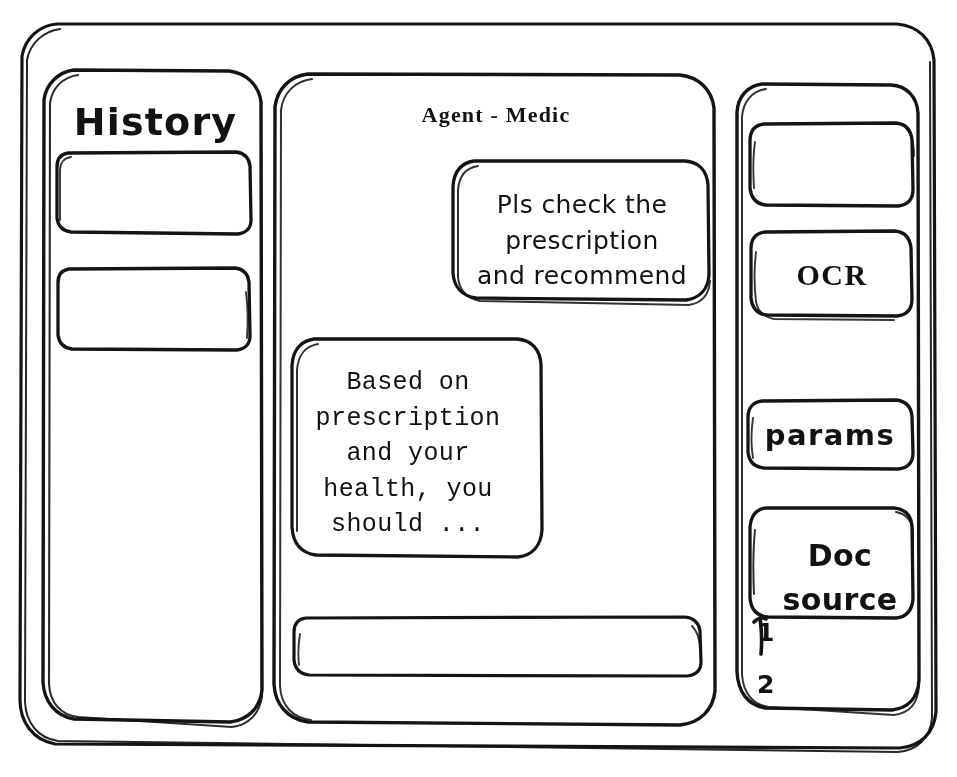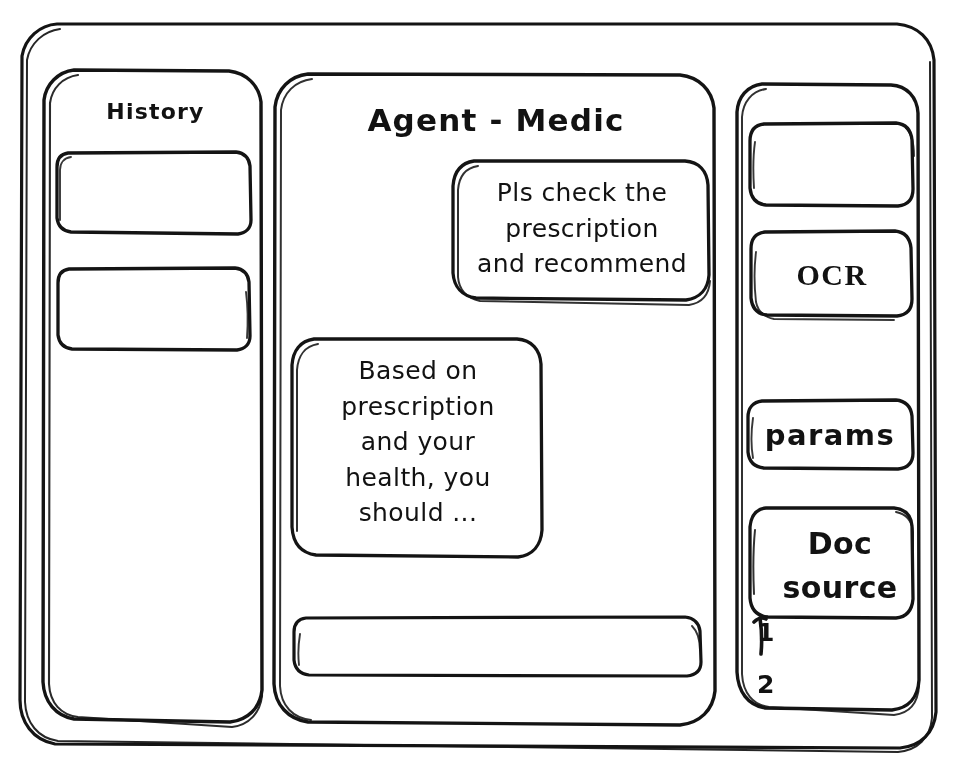--- a/index.html
+++ b/index.html
@@ -44,36 +44,37 @@
     font-family: "DejaVu Sans", sans-serif;
     color: #121212;
     text-align: center;
     line-height: 1.32;
     white-space: pre-line;
     letter-spacing: 0.5px;
     -webkit-font-smoothing: antialiased;
   }
 
   .panel-title {
-    font-size: 22px;
+    font-size: 38px;
     font-weight: 600;
     letter-spacing: 1.2px;
   }
 
   .btn-label {
     font-size: 30px;
     font-weight: 600;
     letter-spacing: 1.5px;
   }
 
   .bubble-text {
     font-size: 25px;
     font-weight: 500;
     letter-spacing: 0.4px;
     line-height: 1.42;
+    margin-top: 12px;
   }
 
   .list-num {
     font-size: 25px;
     font-weight: 600;
   }
 
   
   .hit {
     position: absolute;
@@ -191,21 +192,21 @@
         C 446 24 433 11 414 9
         L 42 8 Z"></path>
       <path stroke-width="2.0" opacity="0.88" d="
         M 46 13
         C 29 15 17 27 15 44
         L 14 620
         C 15 640 27 652 45 654"></path>
     </svg>
   </div>
 
-  <div class="label panel-title" style="left:290px; top:100px; width:412px; font-size:31px;">Agent - Medic</div>
+  <div class="label panel-title" style="left:290px; top:100px; width:412px; font-size:22px;font-family:Liberation Serif, serif;">Agent - Medic</div>
 
   <div class="frame" style="left:446px; top:153px; width:272px; height:160px;">
     <svg width="272" height="160" viewBox="0 0 272 160">
       <path stroke-width="3.3" d="
         M 28 8
         C 15 10 8 19 7 33
         L 7 120
         C 8 134 16 143 30 145
         L 240 147
         C 254 145 262 136 263 122
@@ -239,21 +240,21 @@
         L 257 33
         C 256 19 248 9 233 8
         L 30 8 Z"></path>
       <path stroke-width="2.0" opacity="0.88" d="
         M 34 13
         C 21 15 14 25 13 39
         L 13 200"></path>
     </svg>
   </div>
   <div class="hit" style="left:284px; top:331px; width:268px; height:238px;">
-    <span class="label bubble-text" style="left:10px; top:22px; width:248px;">Based on
+    <span class="label bubble-text" style="left:0; top:22px; width:248px;font-family:Liberation Mono, monospace;">Based on
 prescription
 and your
 health, you
 should ...</span>
   </div>
 
   <div class="frame" style="left:288px; top:612px; width:420px; height:72px;">
     <svg width="420" height="72" viewBox="0 0 420 72">
       <path stroke-width="3.2" d="
         M 18 6

